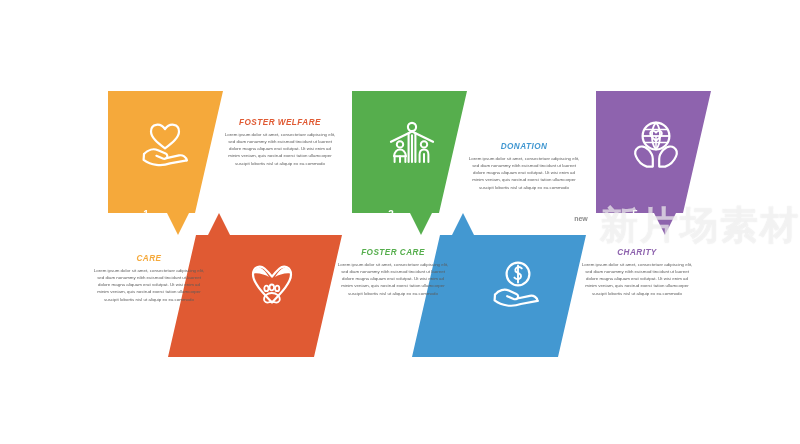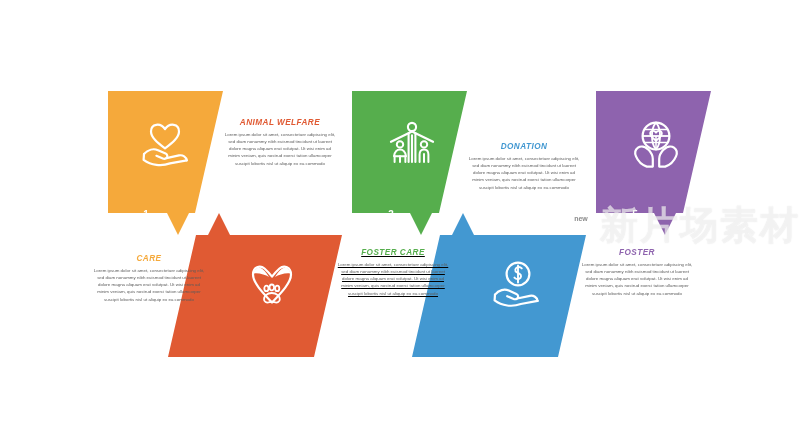--- a/index.html
+++ b/index.html
@@ -149,36 +149,36 @@
   <div class="num" style="left:381px;top:210px;">3</div>
   <div class="num" style="left:506px;top:223px;">4</div>
   <div class="num" style="left:625px;top:210px;">5</div>
 
   <div class="txtblock" style="left:93px;top:232px;margin-top:22px;">
     <div class="ttl" style="color:#F5A93B;">CARE</div>
     <div class="body">Lorem ipsum dolor sit amet, consectetuer adipiscing elit, sed diam nonummy nibh euismod tincidunt ut laoreet dolore magna aliquam erat volutpat. Ut wisi enim ad minim veniam, quis nostrud exerci tation ullamcorper suscipit lobortis nisl ut aliquip ex ea commodo</div>
   </div>
 
   <div class="txtblock" style="left:224px;top:118px;">
-    <div class="ttl" style="color:#E05A33;">ANIMAL WELFARE</div>
+    <div class="ttl" style="color:#E05A33;">FOSTER WELFARE</div>
     <div class="body">Lorem ipsum dolor sit amet, consectetuer adipiscing elit, sed diam nonummy nibh euismod tincidunt ut laoreet dolore magna aliquam erat volutpat. Ut wisi enim ad minim veniam, quis nostrud exerci tation ullamcorper suscipit lobortis nisl ut aliquip ex ea commodo</div>
   </div>
 
-  <div class="txtblock" style="left:337px;top:248px;text-decoration:underline;">
+  <div class="txtblock" style="left:337px;top:248px;">
     <div class="ttl" style="color:#56AE4D;">FOSTER CARE</div>
     <div class="body">Lorem ipsum dolor sit amet, consectetuer adipiscing elit, sed diam nonummy nibh euismod tincidunt ut laoreet dolore magna aliquam erat volutpat. Ut wisi enim ad minim veniam, quis nostrud exerci tation ullamcorper suscipit lobortis nisl ut aliquip ex ea commodo</div>
   </div>
 
   <div class="txtblock" style="left:468px;top:118px;margin-top:24px;">
     <div class="ttl" style="color:#4398D1;">DONATION</div>
     <div class="body">Lorem ipsum dolor sit amet, consectetuer adipiscing elit, sed diam nonummy nibh euismod tincidunt ut laoreet dolore magna aliquam erat volutpat. Ut wisi enim ad minim veniam, quis nostrud exerci tation ullamcorper suscipit lobortis nisl ut aliquip ex ea commodo</div>
   </div>
 
   <div class="txtblock" style="left:581px;top:248px;">
-    <div class="ttl" style="color:#8E63AE;">FOSTER</div>
+    <div class="ttl" style="color:#8E63AE;">CHARITY</div>
     <div class="body">Lorem ipsum dolor sit amet, consectetuer adipiscing elit, sed diam nonummy nibh euismod tincidunt ut laoreet dolore magna aliquam erat volutpat. Ut wisi enim ad minim veniam, quis nostrud exerci tation ullamcorper suscipit lobortis nisl ut aliquip ex ea commodo</div>
   </div>
 
   <div class="wm">
     <div class="wm-badge">
       <span>new</span>
     </div>
     <div class="wm-text">新片场素材</div>
   </div>
 

